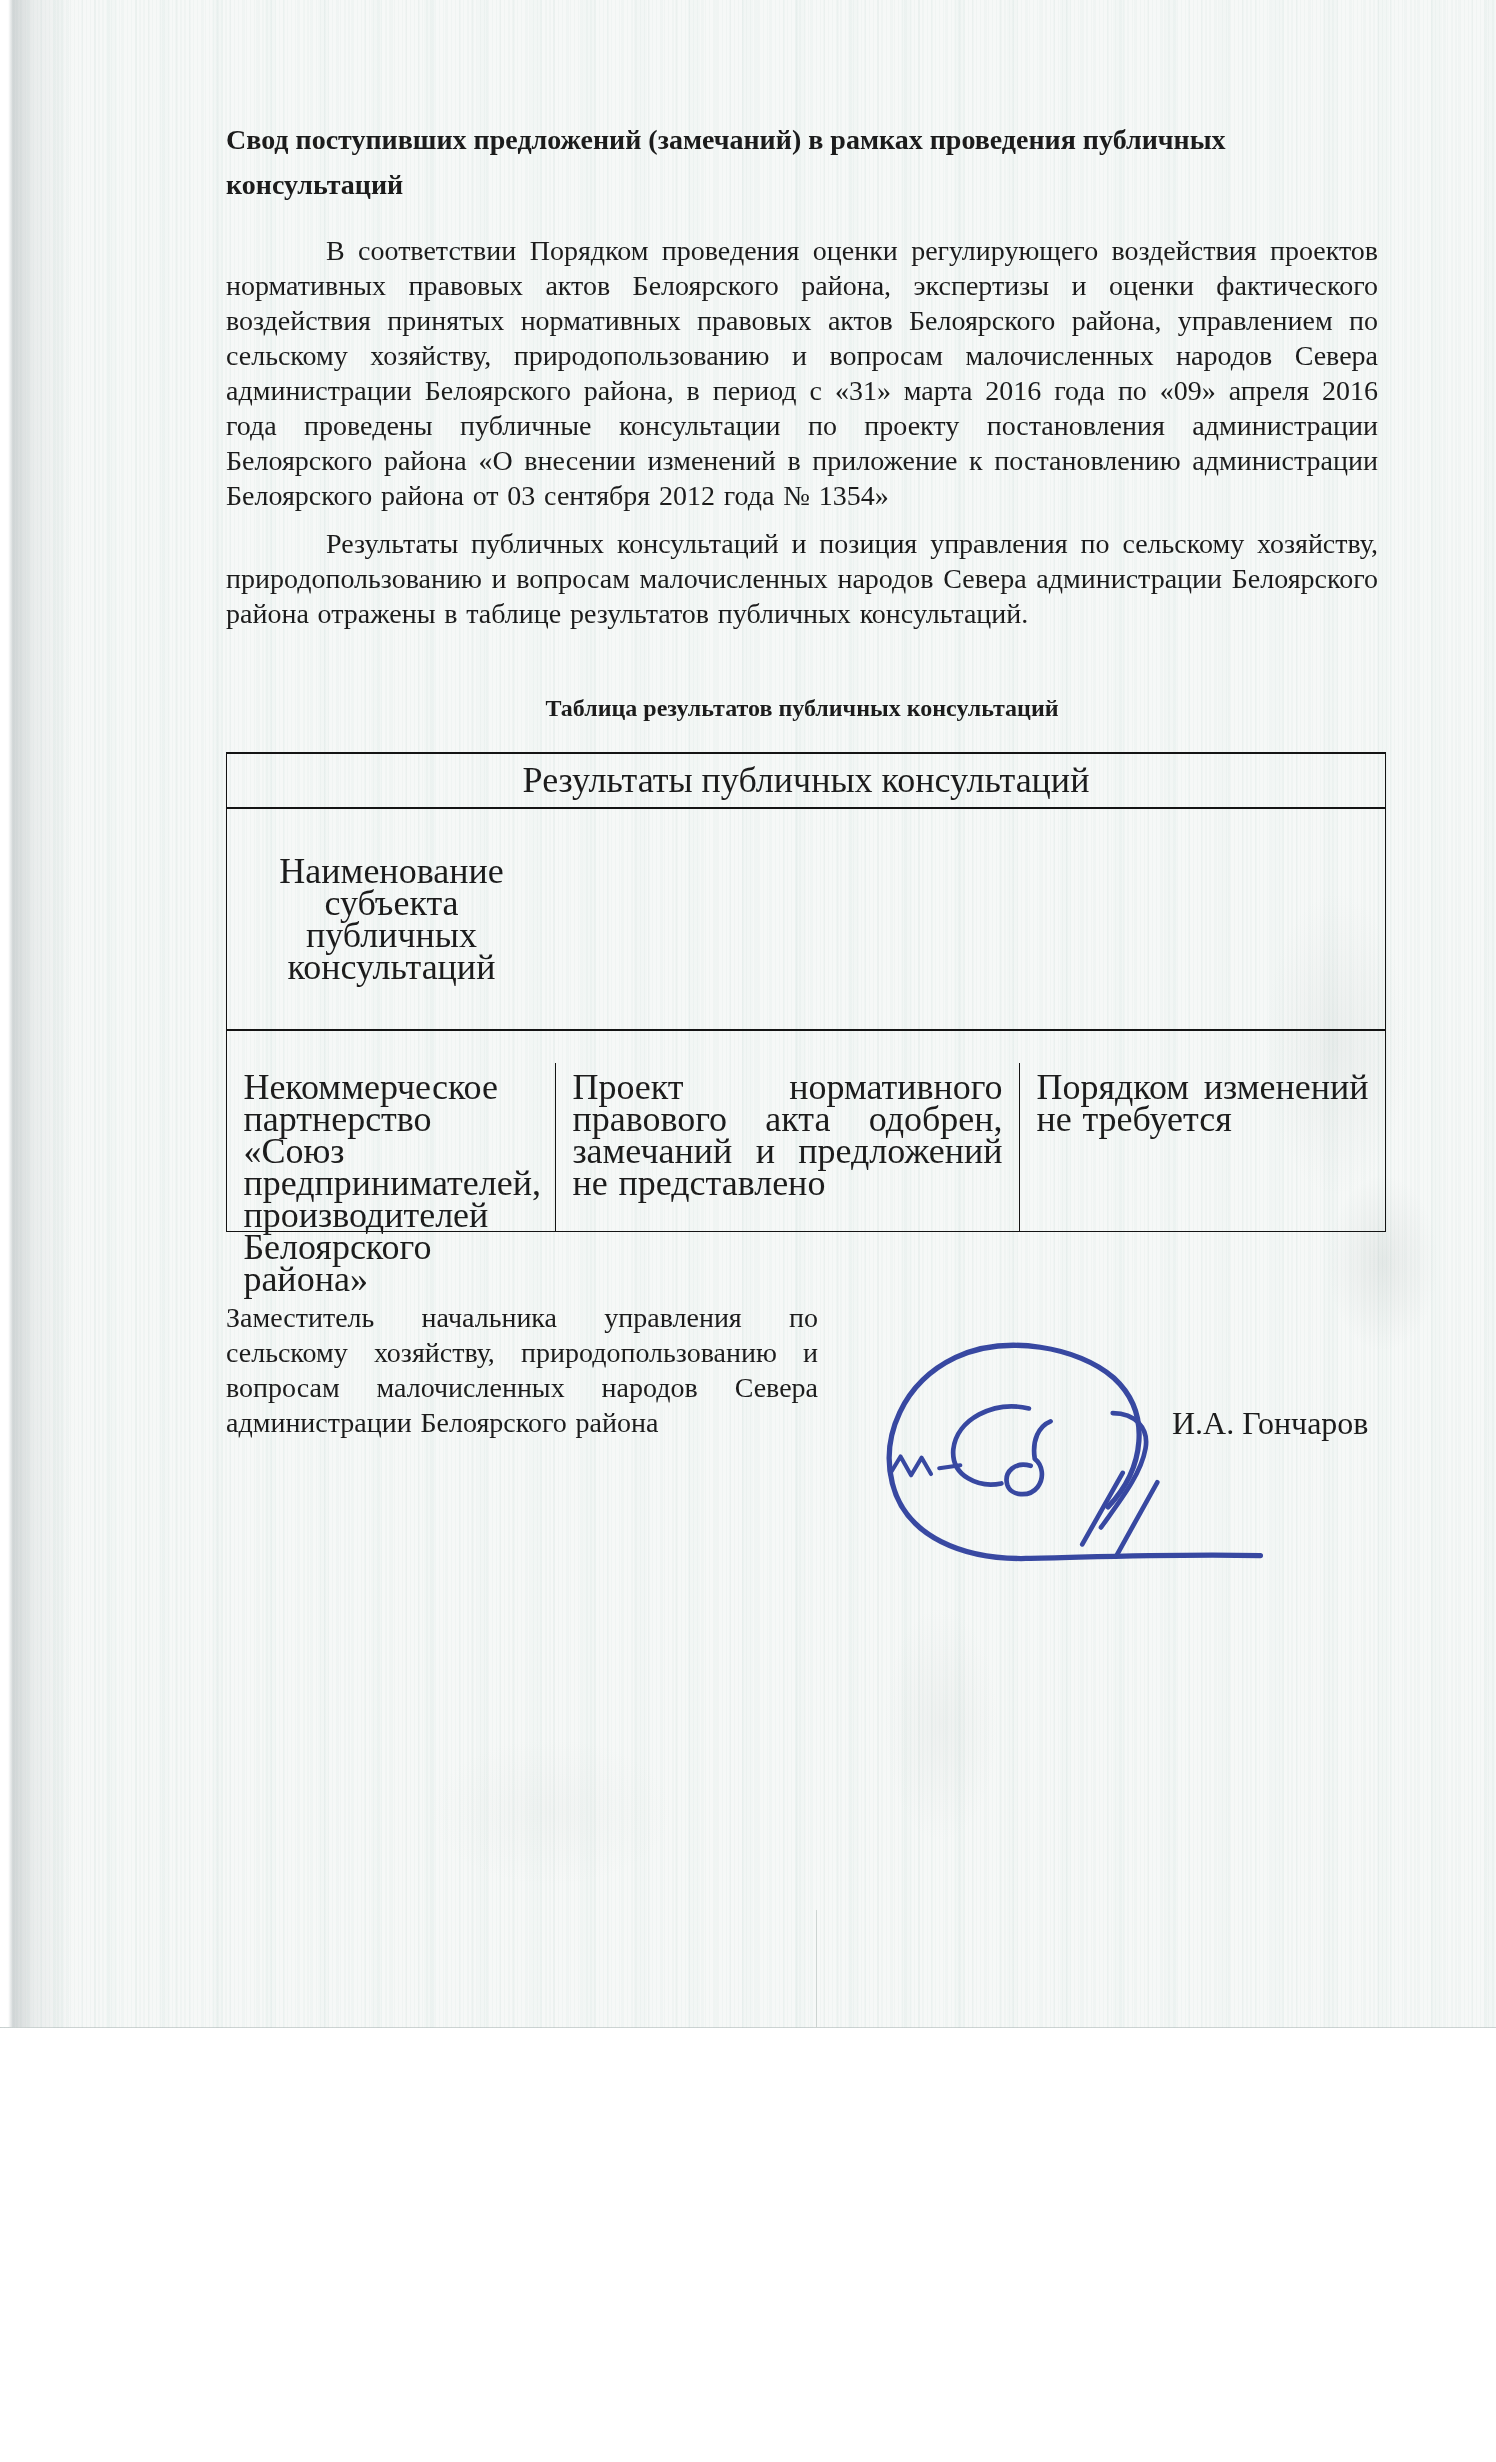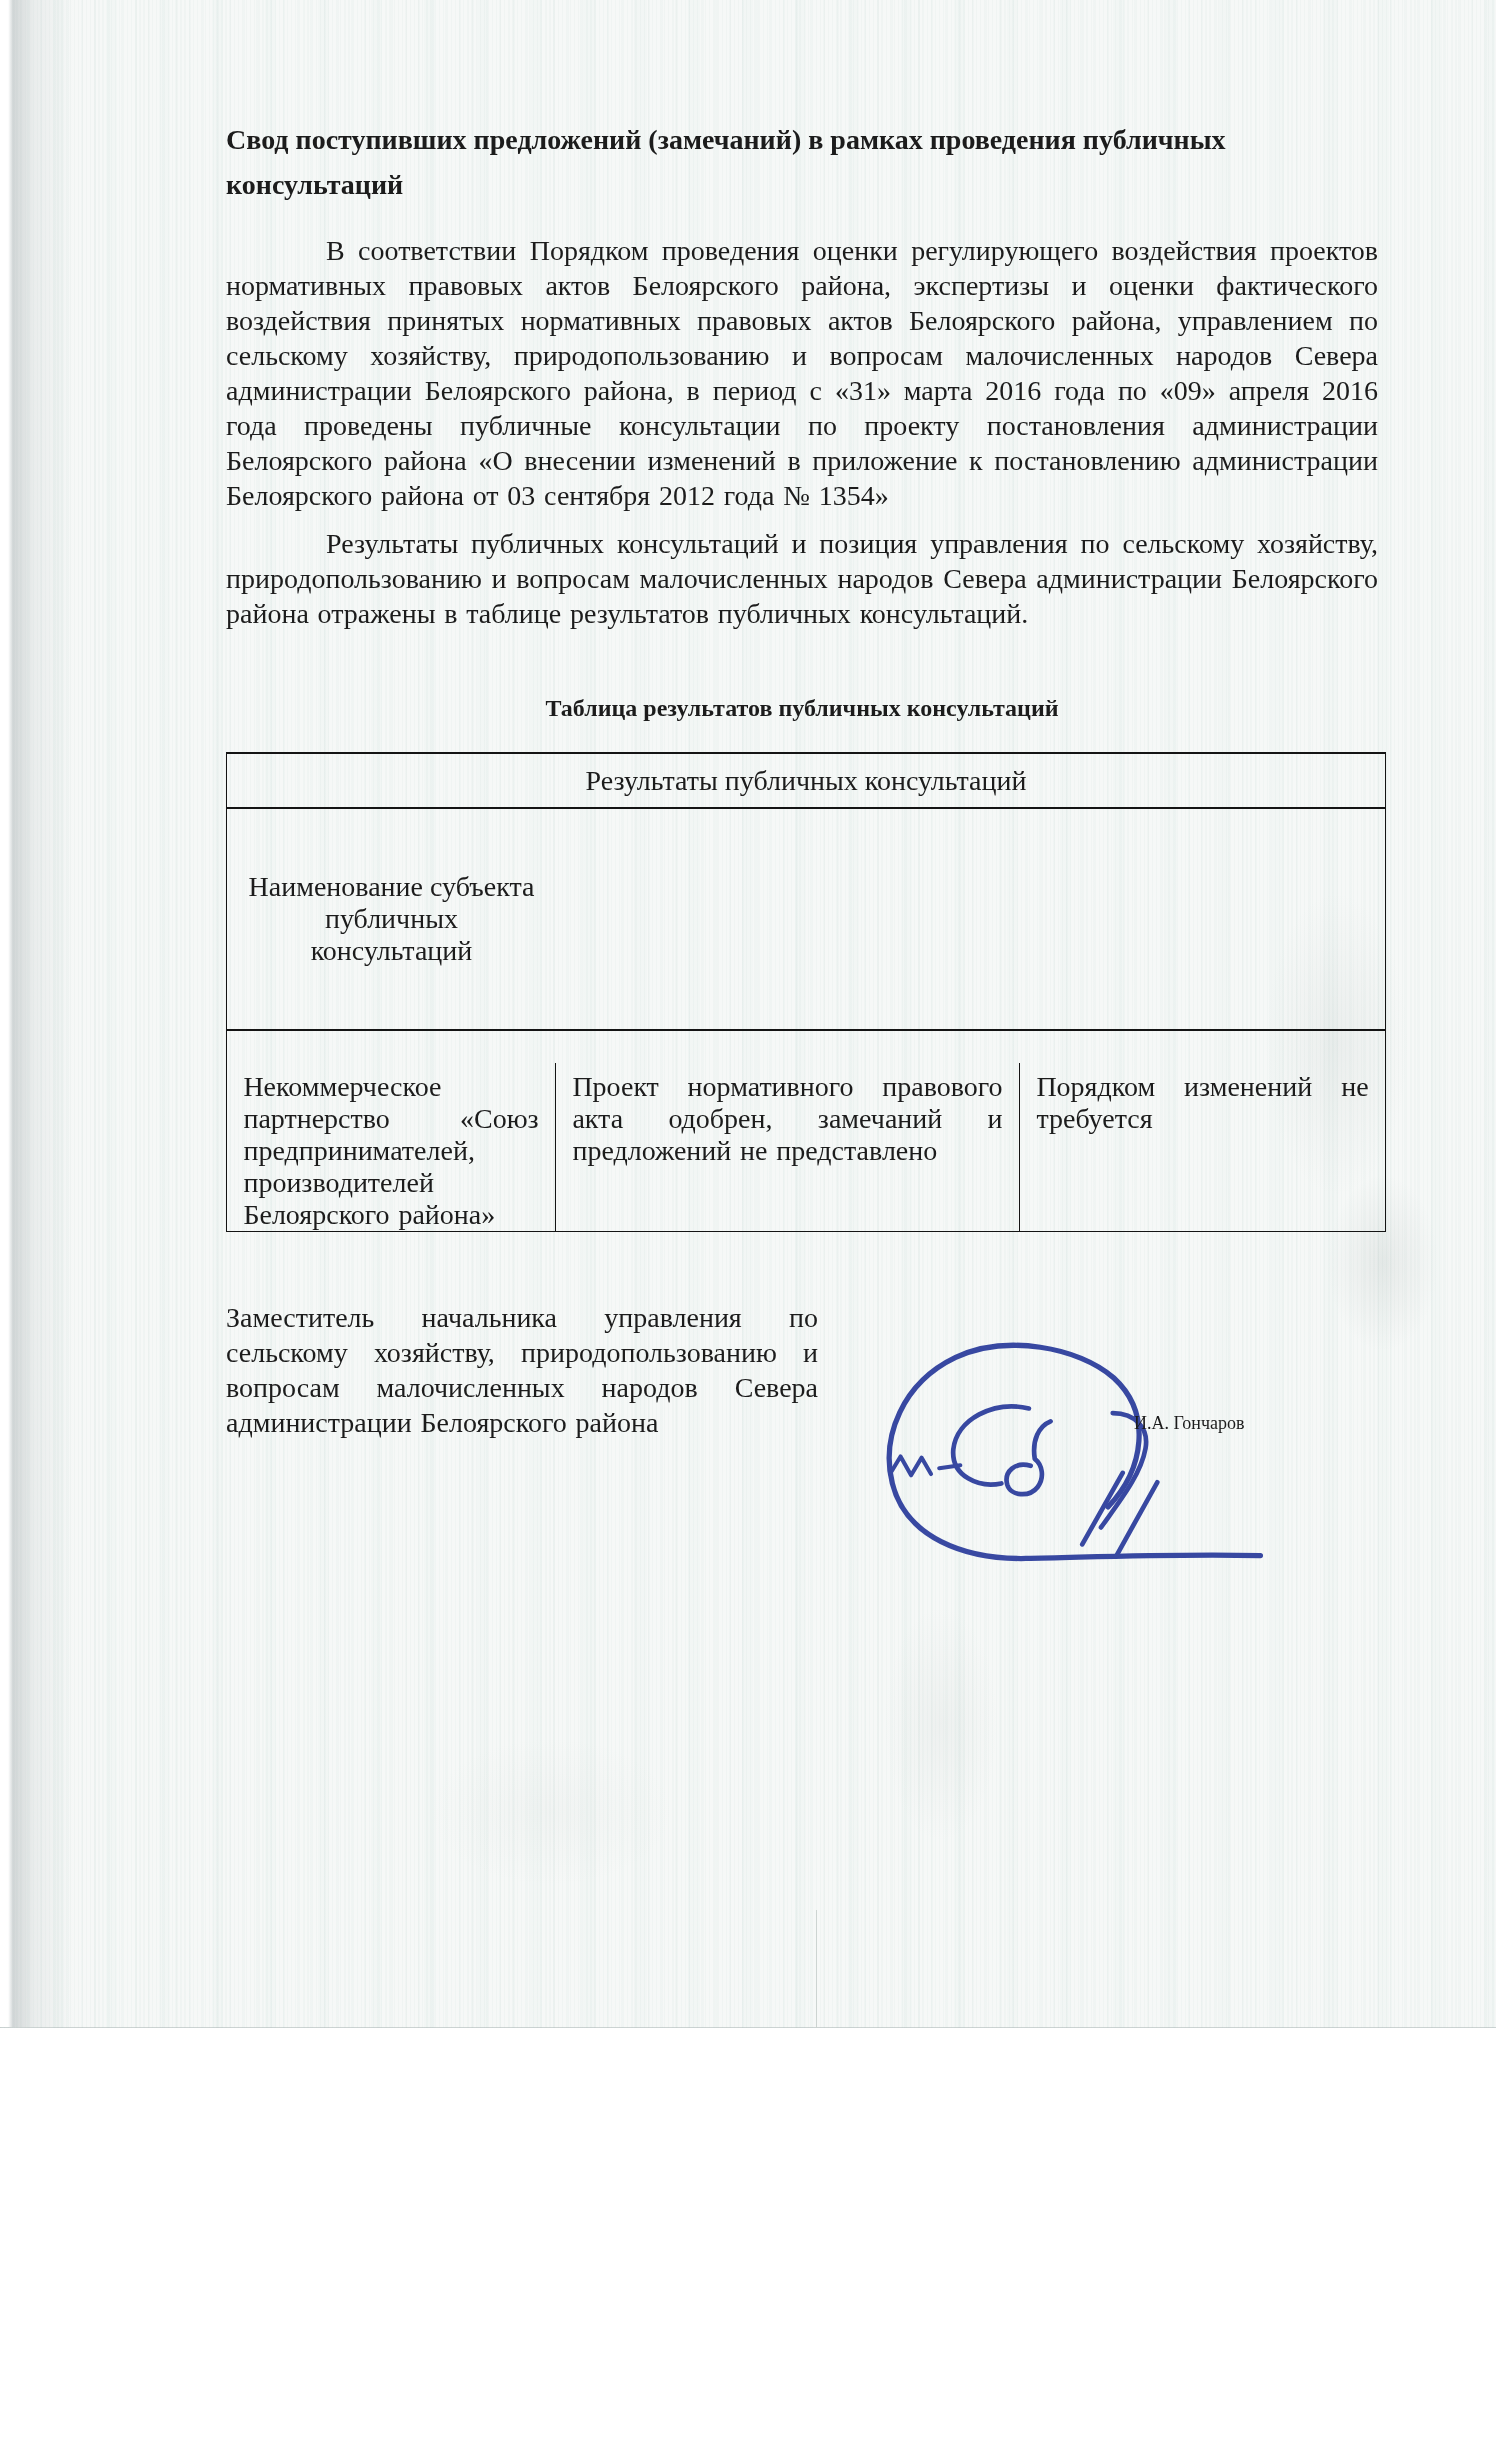--- a/index.html
+++ b/index.html
@@ -49,21 +49,21 @@
   .para.p2{top:526px;}
   .table-title{
     position:absolute;left:226px;top:691px;width:1152px;
     font-size:24px;line-height:35px;font-weight:bold;text-align:center;
   }
 
   
   .rtable{
     position:absolute;left:226px;top:752px;width:1158px;
     border:1.8px solid #141414;border-top-width:2.9px;
-    font-size:28px;
+    font-size:36px;
   }
   .trow{display:grid;grid-template-columns:329px 464px 365px;}
   .tspan{
     height:53px;border-bottom:2.9px solid #141414;
     display:flex;align-items:center;justify-content:center;
     line-height:33px;text-align:center;
   }
   .thead-row{border-bottom:2.3px solid #141414;}
   .tcell{border-right:1.8px solid #141414;box-sizing:border-box;}
   .tcell:last-child{border-right:none;}
@@ -75,22 +75,22 @@
     height:168px;padding:8.2px 16.4px 0 16.4px;
     text-align:justify;line-height:32px;word-spacing:1.8px;margin-top:32px;
   }
 
   
   .sig-position{
     position:absolute;left:226px;top:1300px;width:592px;
     font-size:28px;line-height:35px;text-align:justify;word-spacing:1.8px;
   }
   .sig-name{
-    position:absolute;left:1134px;top:1406px;
-    font-size:18px;line-height:35px;white-space:nowrap;
+    position:absolute;left:1172px;top:1406px;
+    font-size:32px;line-height:35px;white-space:nowrap;
   }
   .sig-svg{position:absolute;left:856px;top:1325px;width:422px;height:270px;}
 </style>
 </head>
 <body>
 
 <div class="scan">
   <div class="scan-left-shade"></div>
   <div class="smudge s1"></div>
   <div class="smudge s2"></div>

